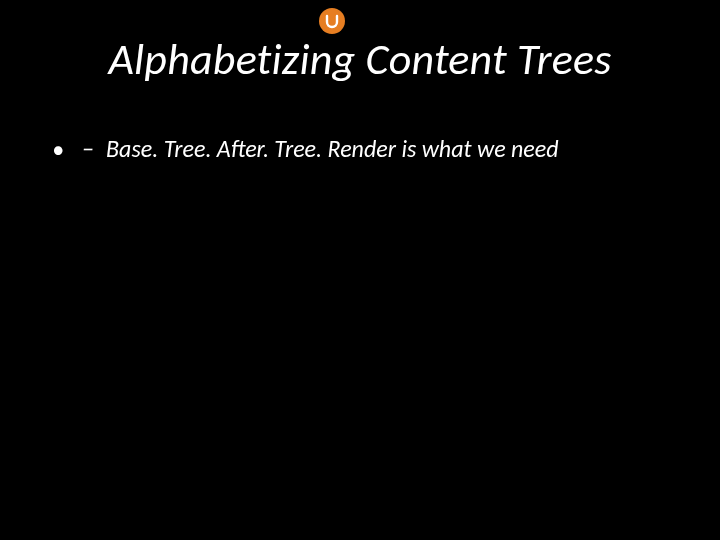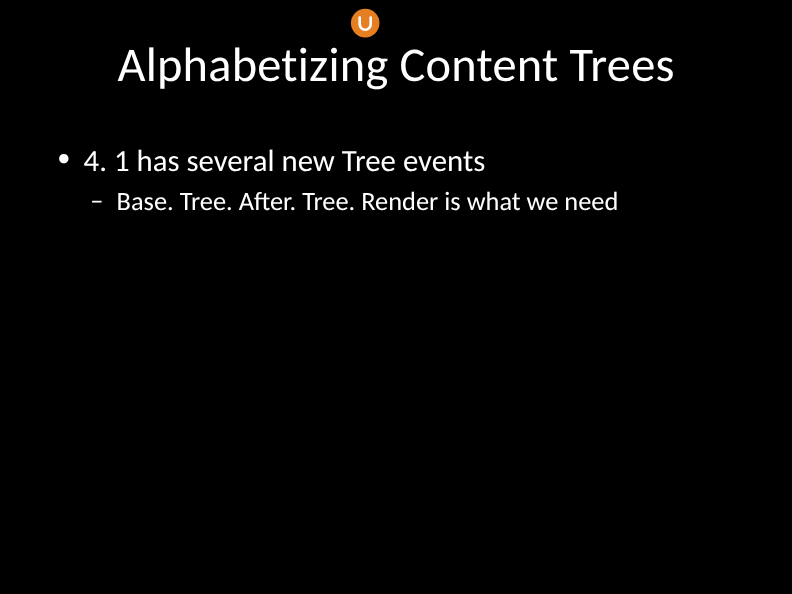--- a/index.html
+++ b/index.html
@@ -10,20 +10,21 @@
     background: #000;
     font-family: Calibri, "Segoe UI", Arial, sans-serif;
     color: #fff;
     overflow: hidden;
   }
   .slide {
     position: relative;
     width: 664px;
     height: 540px;
     box-sizing: border-box;
+    font-style: italic;
   }
   .logo {
     position: absolute;
     top: 8px;
     left: 50%;
     transform: translateX(-50%);
     width: 26px;
     height: 26px;
     border-radius: 50%;
     background: #e67e22;
@@ -97,21 +98,20 @@
     <svg width="16" height="16" viewBox="0 0 16 16" aria-hidden="true">
       <path d="M3 3 v6 a5 5 0 0 0 10 0 v-6" fill="none" stroke="#fff" stroke-width="2.4" stroke-linecap="round"></path>
     </svg>
   </div>
 
   <div class="title">Alphabetizing Content Trees</div>
 
   <div class="body">
     <ul class="lvl1">
       <li>
-        <span>4. 1 has several new Tree events</span>
         <ul class="lvl2">
           <li>
             <span>Base. Tree. After. Tree. Render is what we need</span>
           </li>
         </ul>
       </li>
     </ul>
   </div>
 
 </div>

